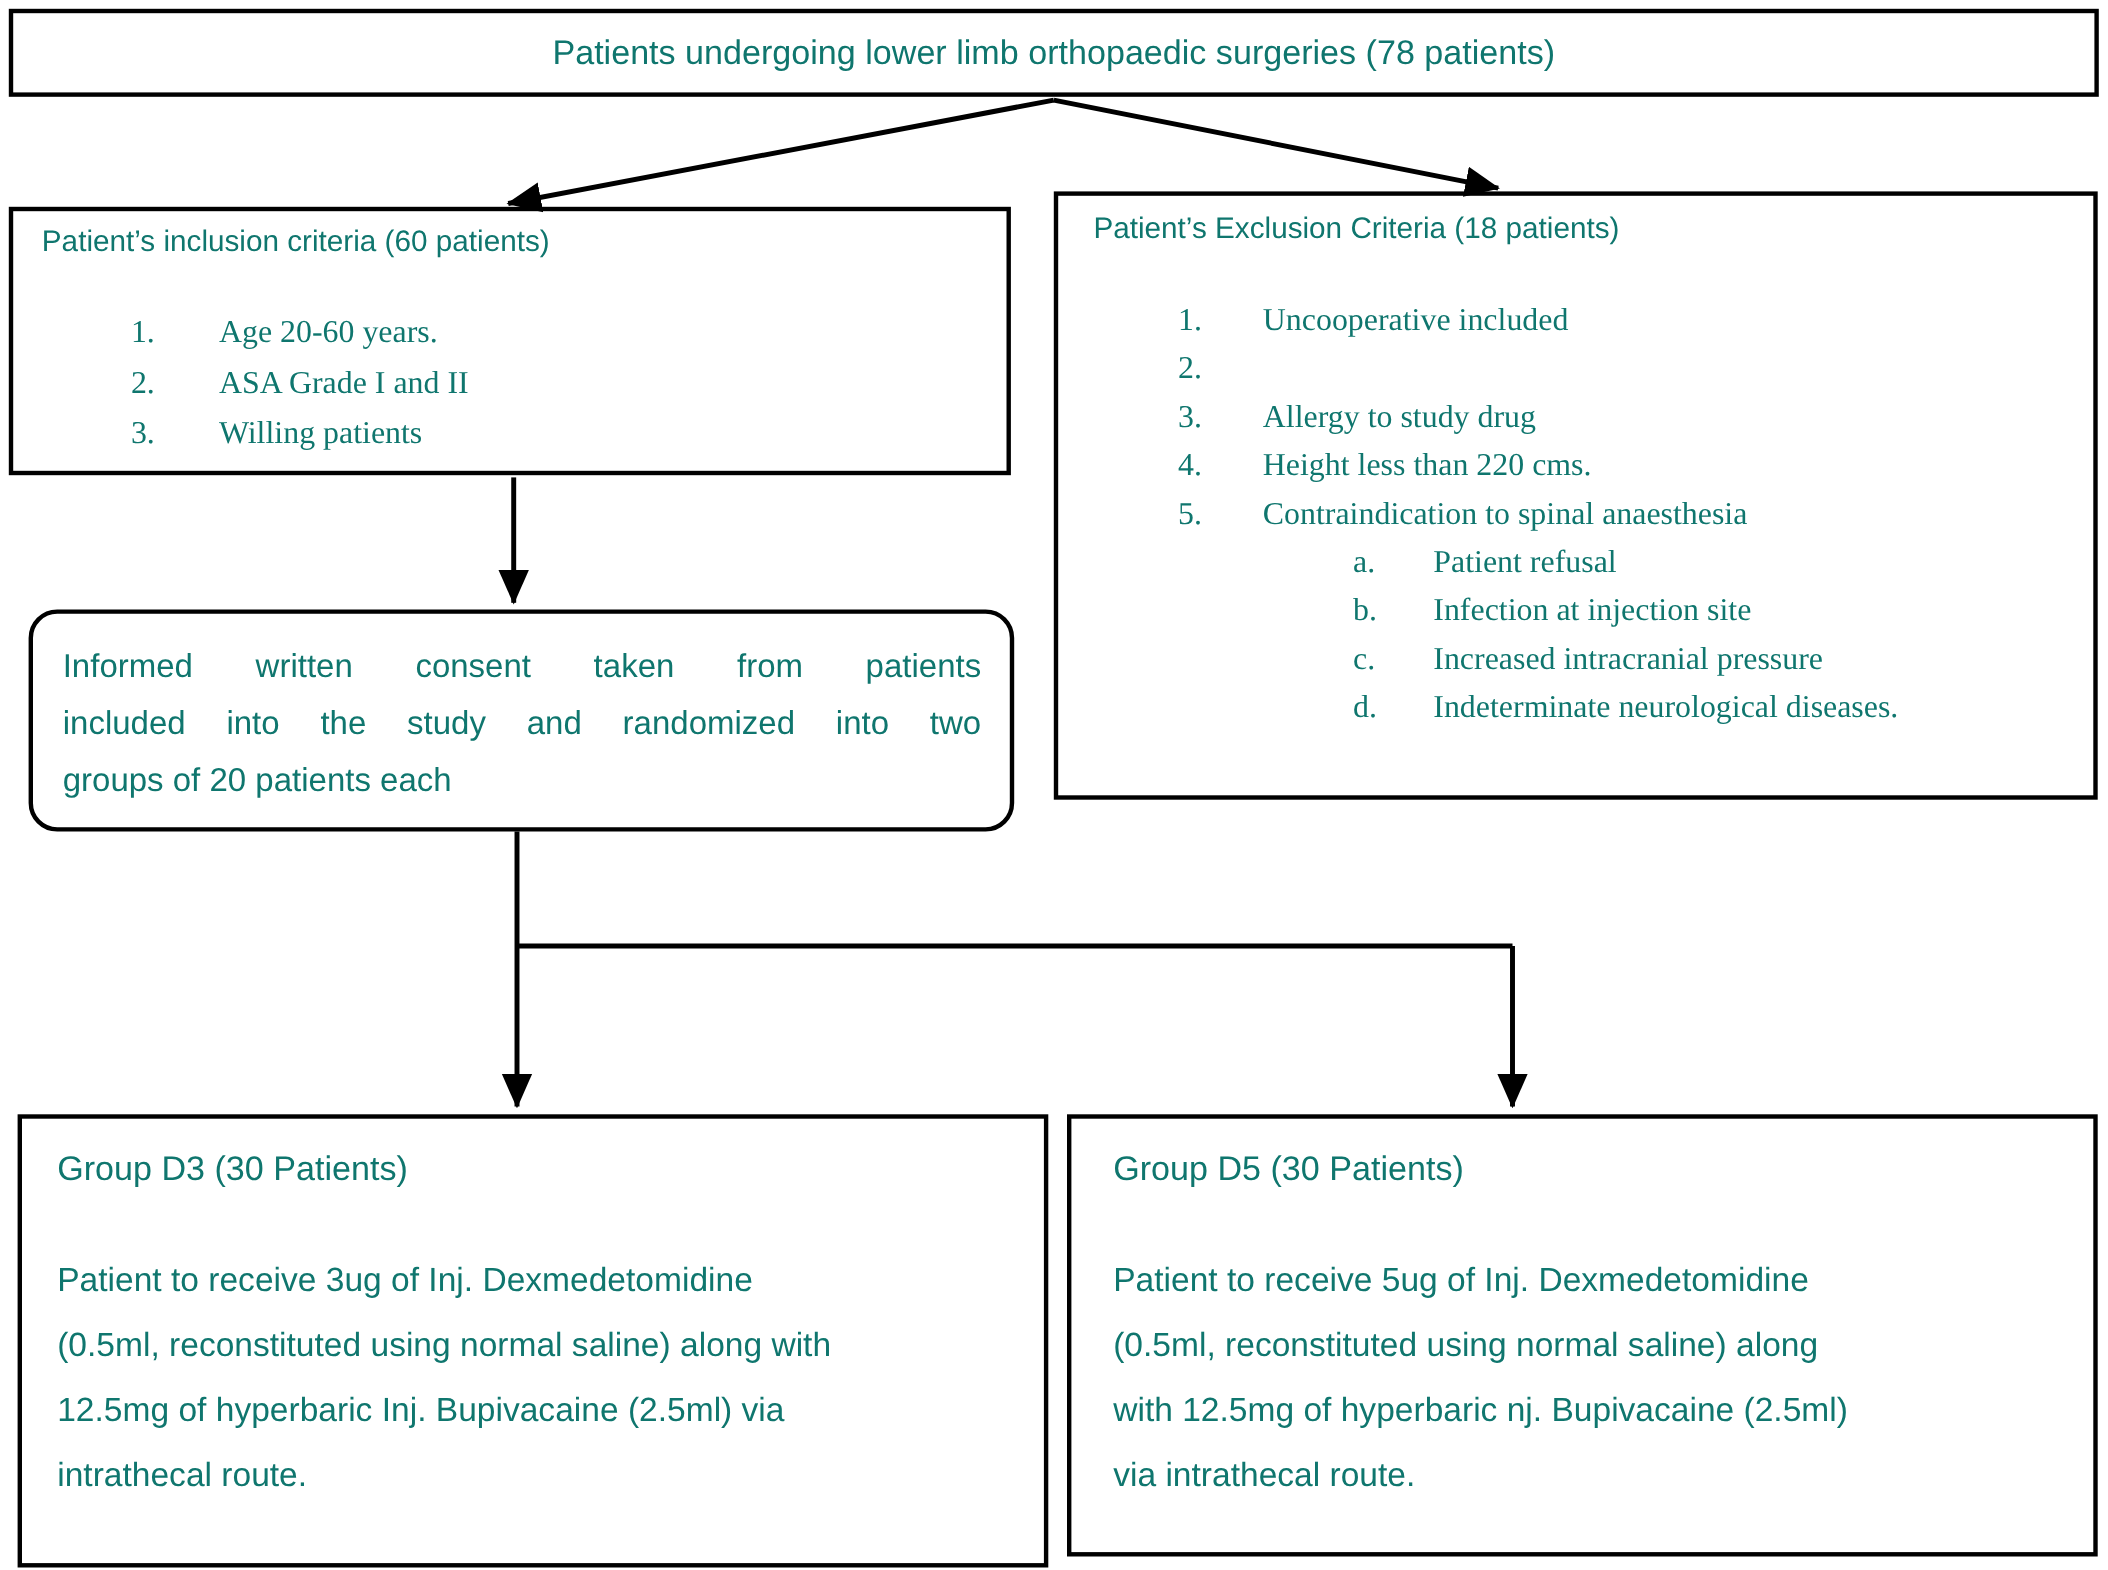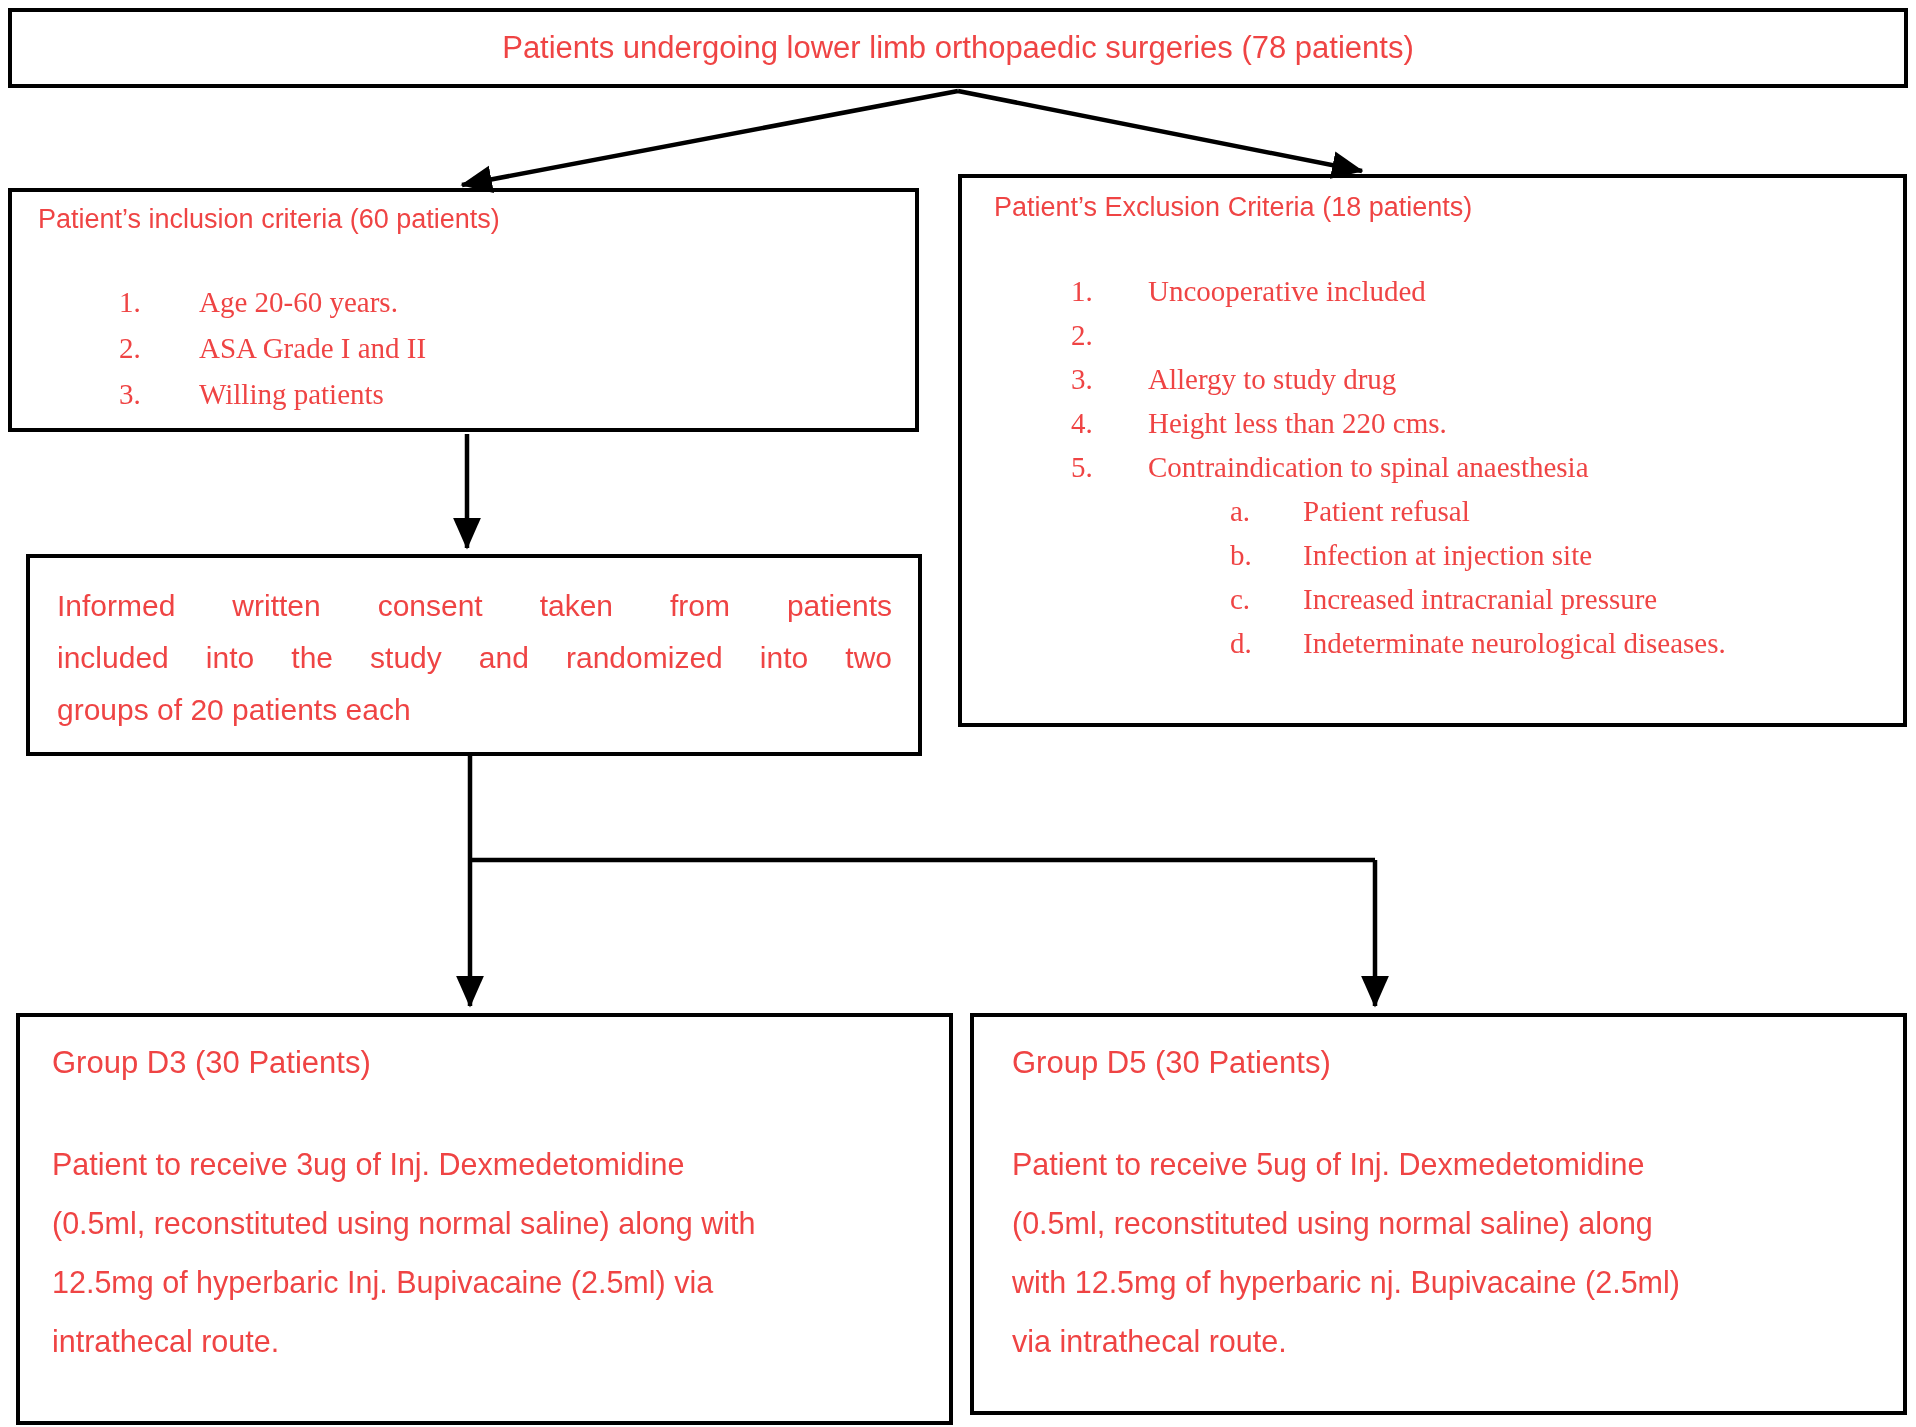--- a/index.html
+++ b/index.html
@@ -2,21 +2,21 @@
 <html><head>
 <meta charset="utf-8">
 <style>
   html, body { margin: 0; padding: 0; background: #ffffff; }
   #canvas {
     position: relative;
     width: 1916px;
     height: 1427px;
     background: #ffffff;
     font-family: "Liberation Sans", sans-serif;
-    color: #ef4444;
+    color: #0f766e;
     overflow: hidden;
   }
   .box {
     position: absolute;
     background: #ffffff;
     border: 4px solid #000000;
     box-sizing: border-box;
   }
   #top-box {
     left: 8px; top: 8px; width: 1900px; height: 80px;
@@ -33,21 +33,21 @@
   #inclusion-box .crit-list { margin-top: 44px; }
   #exclusion-box .crit-list { margin-top: 46px; }
   .crit-row { display: flex; height: 46px; align-items: center; padding-left: 81px; }
   #exclusion-box .crit-row { height: 44px; padding-left: 77px; }
   .crit-num { width: 80px; flex: 0 0 auto; }
   #exclusion-box .crit-num { width: 77px; }
   .sub-row { display: flex; height: 44px; align-items: center; padding-left: 236px; }
   .sub-num { width: 73px; flex: 0 0 auto; }
   #consent-box {
     left: 26px; top: 554px; width: 896px; height: 202px;
-    padding: 22px 26px 0 27px; font-size: 30px;
+    padding: 22px 26px 0 27px; font-size: 30px; border-radius: 26px;
   }
   .cline { line-height: 52px; white-space: nowrap; }
   .cline.just { text-align: justify; text-align-last: justify; white-space: normal; }
   .group-box { font-size: 30.5px; }
   #group-d3-box { left: 16px; top: 1013px; width: 937px; height: 412px; padding: 26px 30px 0 32px; }
   #group-d5-box { left: 970px; top: 1013px; width: 937px; height: 402px; padding: 26px 24px 0 38px; }
   .group-title { font-size: 31px; line-height: 40px; }
   .group-text { margin-top: 52px; }
   .gline { line-height: 59px; white-space: nowrap; }
   #connector-layer {

